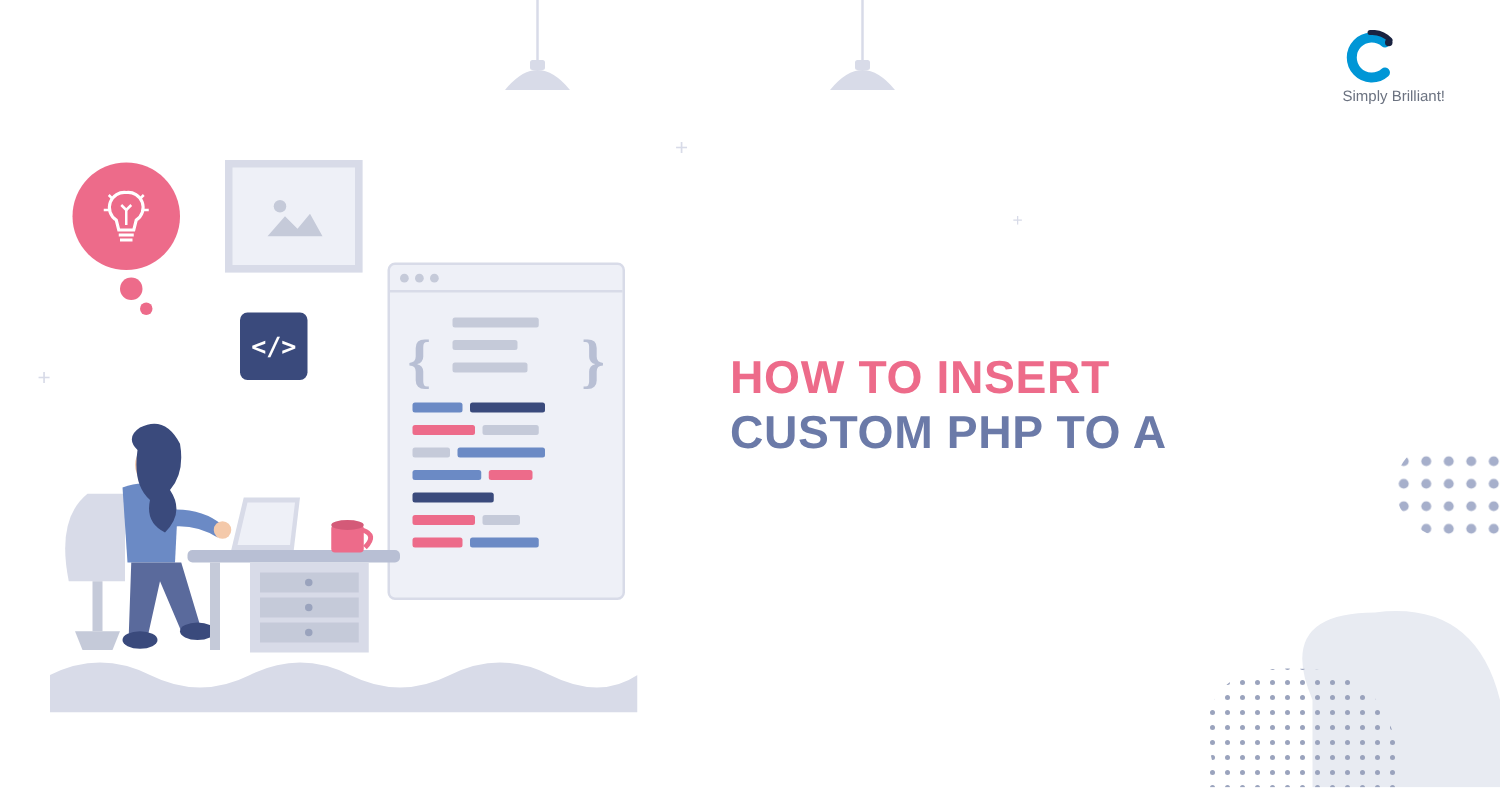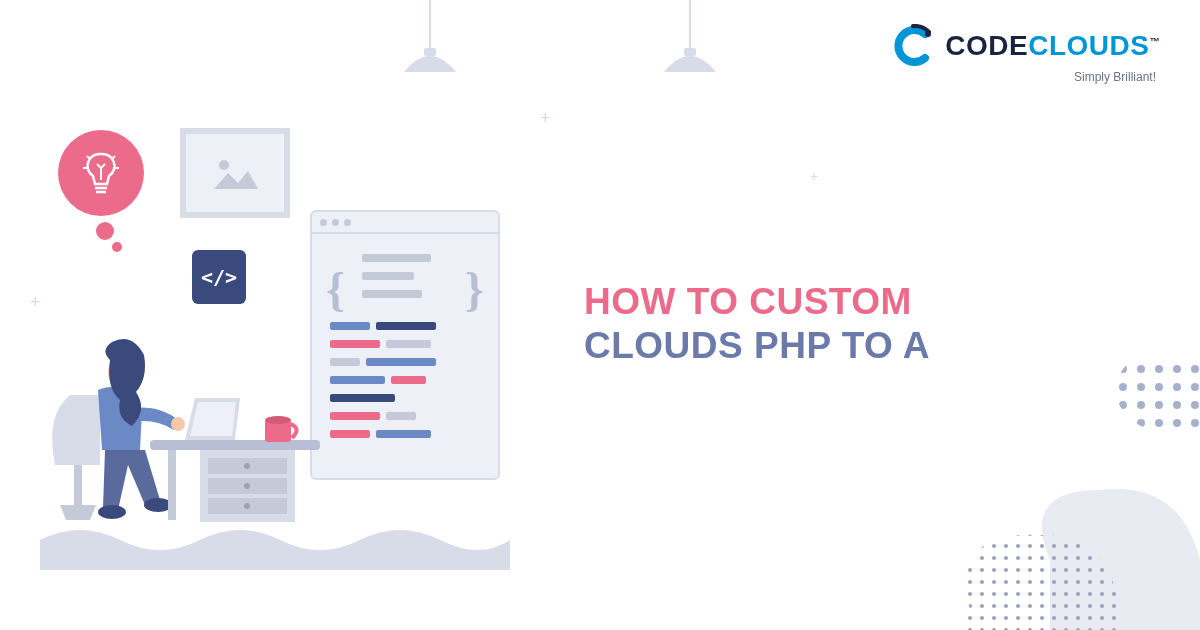--- a/index.html
+++ b/index.html
@@ -179,45 +179,42 @@
 
 <div class="logo-area">
   <div class="logo-row">
     <div class="logo-mark">
       <svg viewBox="0 0 44 44" width="44" height="44">
         <path d="M 34 10 A 16 16 0 1 0 34 34" fill="none" stroke="#0096d6" stroke-width="8" stroke-linecap="round"></path>
         <path d="M 38 8 A 20 20 0 0 0 22 2" fill="none" stroke="#1a2340" stroke-width="4" stroke-linecap="round"></path>
         <circle cx="37" cy="10" r="3" fill="#1a2340"></circle>
       </svg>
     </div>
-    <div class="logo-text">
-      <span class="code">CODE</span><span class="clouds">CLOUDS</span><span class="logo-tm">™</span>
-    </div>
   </div>
   <div class="logo-tagline">Simply Brilliant!</div>
 </div>
 
 <svg class="lamp" style="left:390px; top:0;" width="80" height="90">
   <line class="lamp-cord" x1="40" y1="0" x2="40" y2="52"></line>
   <path class="lamp-shade" d="M 14 72 Q 40 40 66 72 Z"></path>
   <rect x="34" y="48" width="12" height="8" rx="2" fill="#d8dbe8"></rect>
 </svg>
 <svg class="lamp" style="left:650px; top:0;" width="80" height="90">
   <line class="lamp-cord" x1="40" y1="0" x2="40" y2="52"></line>
   <path class="lamp-shade" d="M 14 72 Q 40 40 66 72 Z"></path>
   <rect x="34" y="48" width="12" height="8" rx="2" fill="#d8dbe8"></rect>
 </svg>
 
 <span class="plus" style="left:540px; top:108px;"></span>
 <span class="plus" style="left:30px; top:292px;"></span>
 <span class="plus" style="left:810px; top:168px; font-size:14px;"></span>
 
 <div class="headline">
-  <div class="line1">HOW TO CUSTOM</div>
-  <div class="line2">CLOUDS PHP TO A</div>
+  <div class="line1">HOW TO INSERT</div>
+  <div class="line2">CUSTOM PHP TO A</div>
 </div>
 
 <div class="illus">
 
   <div class="frame">
     <svg viewBox="0 0 50 40">
       <circle cx="14" cy="12" r="5" fill="#c5cad9"></circle>
       <path d="M 4 36 L 18 20 L 28 30 L 38 18 L 48 36 Z" fill="#c5cad9"></path>
     </svg>
   </div>

